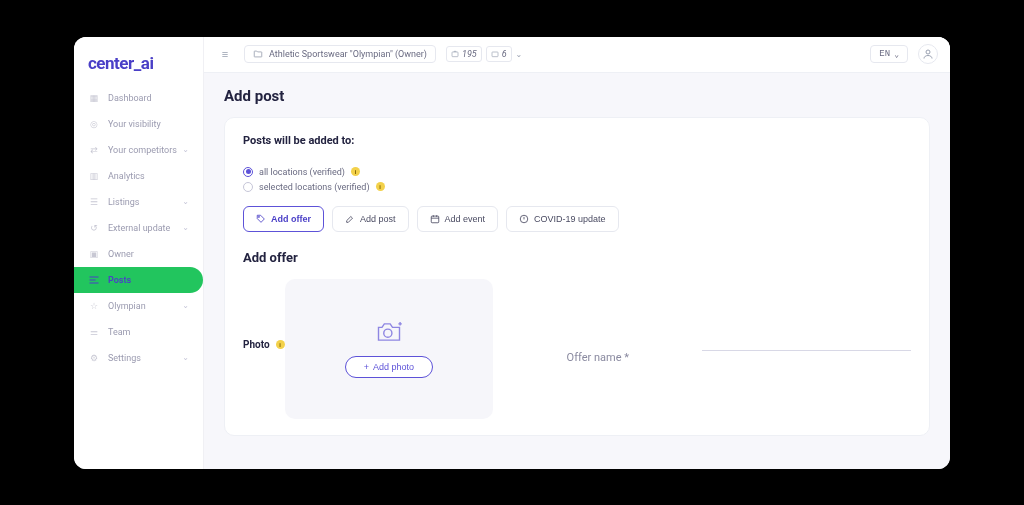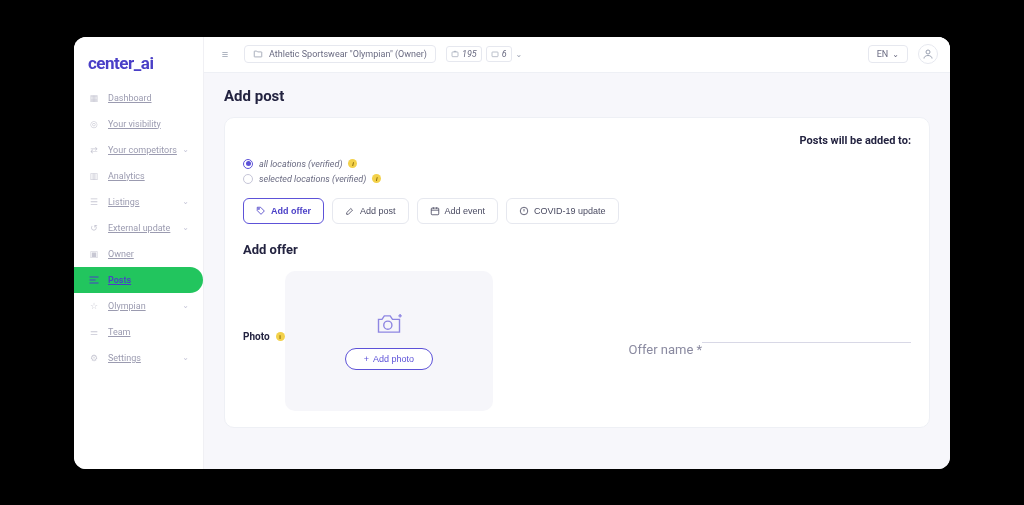--- a/index.html
+++ b/index.html
@@ -4,53 +4,53 @@
 <style>
   * { box-sizing: border-box; margin: 0; padding: 0; }
   body { font-family: -apple-system, BlinkMacSystemFont, "Segoe UI", Roboto, sans-serif; background: #000; display: flex; align-items: center; justify-content: center; width: 1024px; height: 505px; }
   .app-window { width: 876px; height: 432px; background: #fff; border-radius: 12px; overflow: hidden; display: flex; box-shadow: 0 8px 30px rgba(0,0,0,0.15); position: relative; }
   .sidebar { width: 130px; background: #fff; border-right: 1px solid #f0f0f4; display: flex; flex-direction: column; padding-top: 10px; }
   .logo { padding: 6px 14px 12px 14px; }
   .logo-text { font-size: 17px; font-weight: 700; color: #4a3fc7; letter-spacing: -0.5px; }
   .nav { display: flex; flex-direction: column; }
   .nav-item { display: flex; align-items: center; padding: 7px 14px; font-size: 9px; color: #9b9bb0; cursor: pointer; position: relative; }
   .nav-item .nav-icon { width: 12px; height: 12px; display: inline-flex; align-items: center; justify-content: center; margin-right: 8px; opacity: 0.55; }
-  .nav-item .nav-label { flex: 1; text-decoration: underline; }
+  .nav-item .nav-label { flex: 1; }
   .nav-item .chev { font-size: 8px; color: #c6c6d8; }
   .nav-item.active { background: #22c55e; color: #4a3fc7; border-radius: 0 14px 14px 0; margin-left: -6px; padding-left: 20px; font-weight: 600; }
   .nav-item.active .nav-icon { opacity: 1; color: #4a3fc7; }
   .main { flex: 1; display: flex; flex-direction: column; background: #f7f7fb; overflow: auto; }
   .topbar { height: 36px; background: #fff; border-bottom: 1px solid #eef0f5; display: flex; align-items: center; padding: 0 12px; gap: 10px; }
   .tb-icon { width: 18px; height: 18px; display: inline-flex; align-items: center; justify-content: center; color: #99a0b0; font-size: 11px; }
   .folder-box { display: flex; align-items: center; gap: 6px; border: 1px solid #e6e8ef; border-radius: 4px; padding: 3px 8px; font-size: 9px; color: #6a6b82; }
   .stats-box { display: flex; align-items: center; gap: 4px; font-size: 9px; color: #6a6b82; }
   .stats-box .stat { display: inline-flex; align-items: center; gap: 3px; border: 1px solid #e6e8ef; border-radius: 3px; padding: 2px 4px; font-style: italic; }
   .topbar .spacer { flex: 1; }
-  .lang-box { border: 1px solid #e6e8ef; border-radius: 4px; padding: 3px 8px; font-size: 9px; color: #6a6b82; display: flex; align-items: center; gap: 4px; }
+  .lang-box { border: 1px solid #e6e8ef; border-radius: 4px; padding: 3px 8px; font-size: 9px; color: #6a6b82; display: flex; align-items: center; gap: 4px; font-family: Liberation Mono, monospace; }
   .avatar { width: 20px; height: 20px; border: 1px solid #e6e8ef; border-radius: 50%; display: inline-flex; align-items: center; justify-content: center; color: #99a0b0; font-size: 11px; }
   .content { padding: 14px 20px; }
   .page-title { font-size: 15px; font-weight: 700; color: #232340; margin-bottom: 12px; }
   .card { background: #fff; border: 1px solid #eef0f5; border-radius: 10px; padding: 16px 18px; }
-  .card-subtitle { font-size: 11px; font-weight: 700; color: #232340; margin-bottom: 12px; text-align: right; }
-  .radio-row { display: flex; align-items: center; gap: 6px; font-size: 9px; color: #6a6b82; margin-bottom: 5px; cursor: pointer; font-style: italic; }
+  .card-subtitle { font-size: 11px; font-weight: 700; color: #232340; margin-bottom: 20px; }
+  .radio-row { display: flex; align-items: center; gap: 6px; font-size: 9px; color: #6a6b82; margin-bottom: 5px; cursor: pointer; }
   .radio { width: 10px; height: 10px; border-radius: 50%; border: 1.5px solid #5d52d8; display: inline-flex; align-items: center; justify-content: center; }
   .radio.checked::after { content: ""; width: 5px; height: 5px; background: #5d52d8; border-radius: 50%; }
   .radio.unchecked { border-color: #c6c6d8; }
   .info-dot { width: 9px; height: 9px; background: #f3d14a; border-radius: 50%; display: inline-flex; align-items: center; justify-content: center; font-size: 6px; color: #7a5c00; font-weight: 700; }
   .tab-row { display: flex; gap: 8px; margin-top: 14px; margin-bottom: 18px; }
   .tab-btn { border: 1px solid #e6e8ef; background: #fff; border-radius: 6px; padding: 7px 12px; font-size: 9px; color: #4a4b62; display: inline-flex; align-items: center; gap: 5px; cursor: pointer; }
   .tab-btn.active { border-color: #5d52d8; color: #4a3fc7; font-weight: 600; }
   .tab-btn .ticon { width: 10px; height: 10px; display: inline-flex; align-items: center; justify-content: center; }
   .section-title { font-size: 13px; font-weight: 700; color: #232340; margin-bottom: 14px; }
   .photo-block { display: flex; flex-direction: row; align-items: center; }
   .photo-label-row { display: flex; align-items: center; gap: 6px; font-size: 10px; font-weight: 700; color: #232340; margin-bottom: 8px; }
   .photo-drop { width: 210px; height: 140px; background: #f6f6fa; border-radius: 10px; display: flex; flex-direction: column; align-items: center; justify-content: center; gap: 12px; }
   .camera-icon { width: 28px; height: 24px; color: #8e86e2; }
   .add-photo-btn { border: 1px solid #5d52d8; color: #5d52d8; background: #fff; border-radius: 14px; padding: 5px 18px; font-size: 9px; display: inline-flex; align-items: center; gap: 4px; cursor: pointer; }
-  .field-label { font-size: 13px; color: #8a8aa0; margin-top: 18px; text-align: right; width: 210px; }
+  .field-label { font-size: 11px; color: #8a8aa0; margin-top: 18px; text-align: center; width: 210px; }
   .field-line { width: 210px; border-bottom: 1px solid #d8d8e6; margin-top: 3px; }
   svg { display: block; }
 </style>
 </head>
 <body>
 
 <div class="app-window">
 
   <aside class="sidebar">
     <div class="logo">

